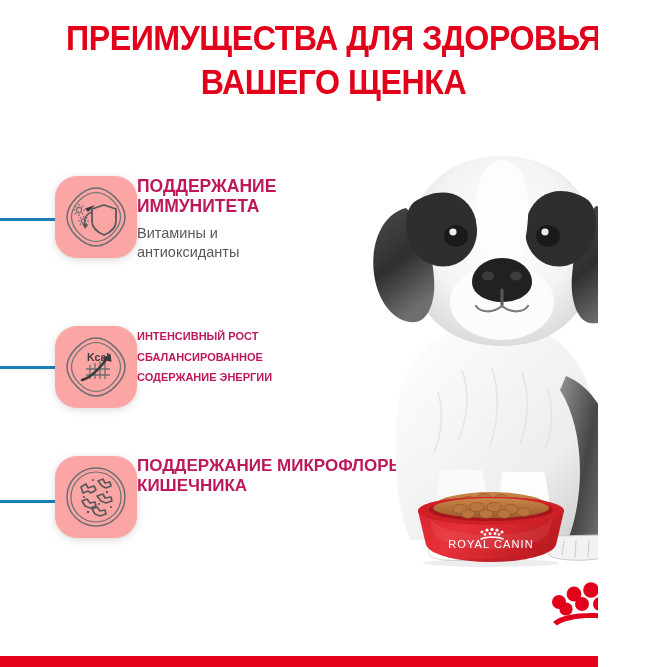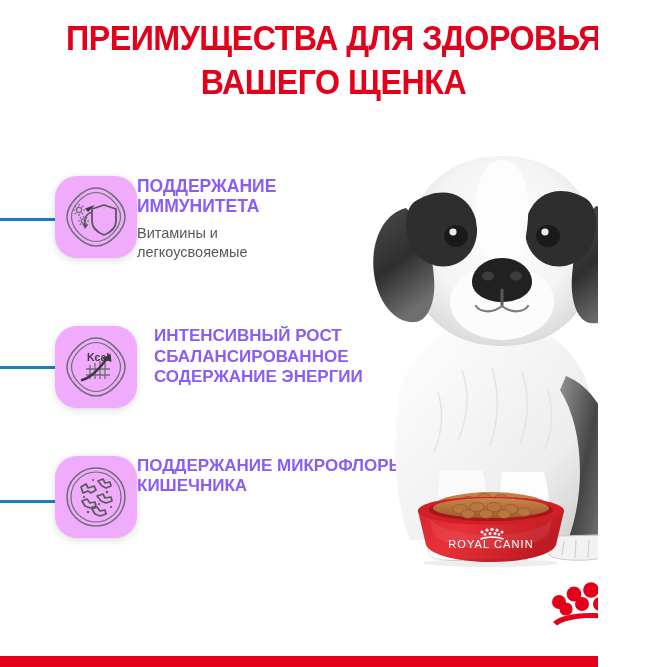--- a/index.html
+++ b/index.html
@@ -38,46 +38,46 @@
     position:absolute;left:0;width:58px;height:3px;
     background:#1b7fba;
   }
   .b1 .connector{top:42px;}
   .b2 .connector{top:40px;}
   .b3 .connector{top:44px;}
 
   .icon-card{
     position:absolute;left:55px;top:0;
     width:82px;height:82px;
-    background:#f0abfc;
+    background:#fca5a5;
     border-radius:22px;
     box-shadow:0 2px 9px rgba(0,0,0,0.14), 0 0 2px rgba(0,0,0,0.06);
   }
   .icon-card svg{position:absolute;left:9px;top:9px;}
 
   .texts{position:absolute;left:137px;top:0;width:285px;}
   .b-title{
-    color:#8b5cf6;
+    color:#be185d;
     font-family:"Liberation Sans Narrow","Liberation Sans",sans-serif;
     font-weight:bold;
     font-size:17.5px;
     line-height:20px;
     letter-spacing:0px;
     margin:0;
     white-space:pre-line;
   }
   .b-sub{
     color:#58595b;
     font-family:"Liberation Sans",sans-serif;
     font-size:14.5px;
     line-height:19px;
     margin:8px 0 0 0;
     white-space:pre-line;
   }
-  .b2 .b-title{font-size:17px;line-height:20.5px;margin-left:17px;}
+  .b2 .b-title{font-size:11px;line-height:20.5px;}
   .b3 .b-title{font-size:17px;line-height:19.5px;}
 
   
   .puppy{position:absolute;left:352px;top:140px;width:315px;height:430px;filter:grayscale(1);}
   .puppy svg{display:block;}
 
   
   .bowl{position:absolute;left:404px;top:485px;width:175px;height:82px;}
   .bowl svg{display:block;}
 
@@ -113,21 +113,21 @@
           <path d="M15 21 L15 18.8 M15 31 L15 29 M11 25 L8.8 25 M21 25 L19 25 M12.2 22.2 L10.6 20.6 M17.8 27.8 L19.4 29.4 M17.8 22.2 L19.4 20.6 M12.2 27.8 L10.6 29.4"></path>
           <circle cx="19.5" cy="36" r="2.2"></circle>
           <path d="M19.5 32.6 L19.5 30.9 M19.5 41 L19.5 39.4 M16 36 L14.2 36 M25 36 L23.2 36 M17 33.5 L15.8 32.3 M22 38.5 L23.3 39.8 M22 33.5 L23.3 32.3 M17 38.5 L15.8 39.8"></path>
         </g>
       </svg>
     </div>
     <div class="texts">
       <p class="b-title">ПОДДЕРЖАНИЕ
 ИММУНИТЕТА</p>
       <p class="b-sub">Витамины и
-легкоусвояемые</p>
+антиоксиданты</p>
     </div>
   </div>
 
   <div class="benefit b2">
     <div class="connector"></div>
     <div class="icon-card">
       <svg width="64" height="64" viewBox="0 0 64 64">
         <path d="M32 3 C45 3 61 19 61 32 C61 45 45 61 32 61 C19 61 3 45 3 32 C3 19 19 3 32 3 Z" fill="none" stroke="#6d6e71" stroke-width="1.5"></path>
         <path d="M32 7.5 C43.5 7.5 56.5 20.5 56.5 32 C56.5 43.5 43.5 56.5 32 56.5 C20.5 56.5 7.5 43.5 7.5 32 C7.5 20.5 20.5 7.5 32 7.5 Z" fill="none" stroke="#6d6e71" stroke-width="1.2"></path>
         <g stroke="#6d6e71" stroke-width="1.3" fill="none">

